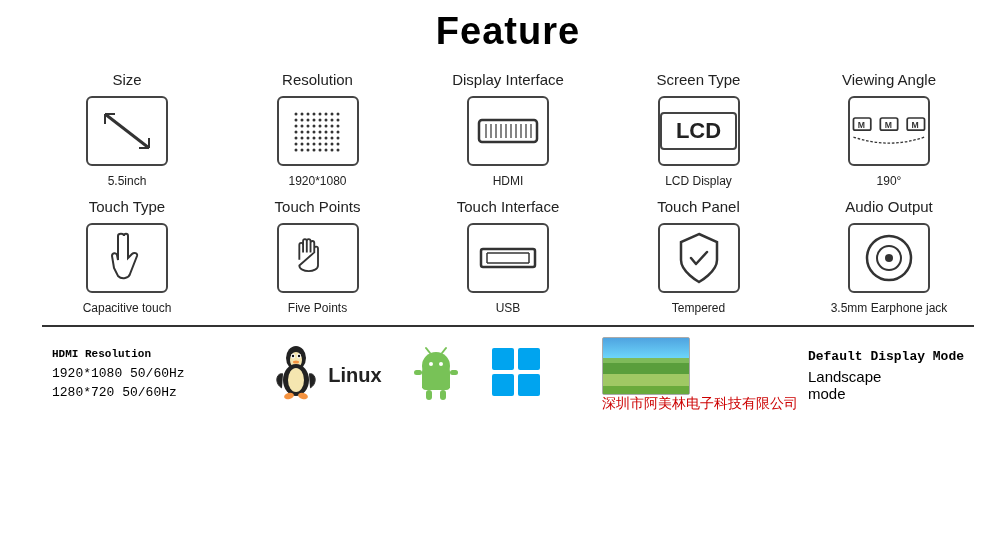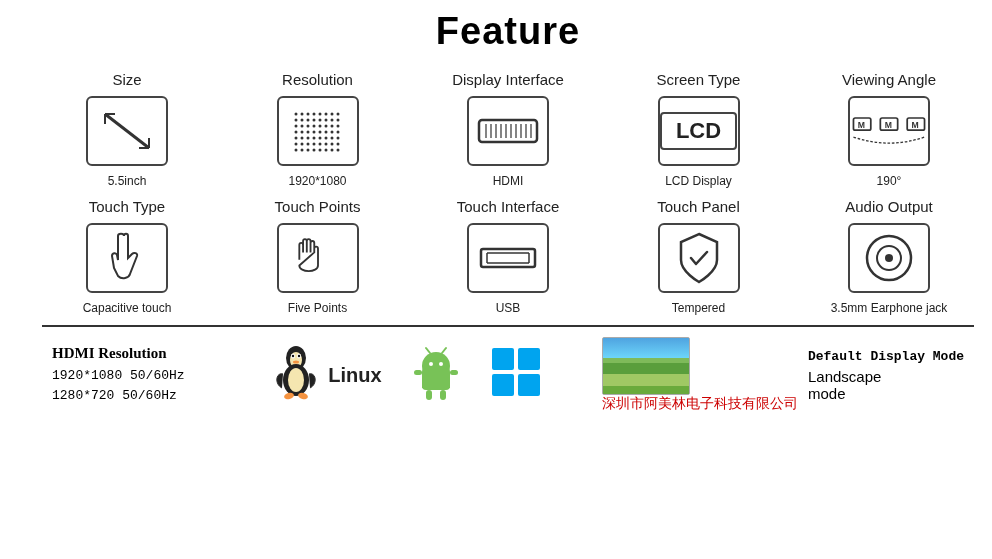--- a/index.html
+++ b/index.html
@@ -68,23 +68,23 @@
       flex-direction: row;
       align-items: center;
       gap: 0;
       padding: 0 10px;
       background: #fff;
     }
     .hdmi-info {
       min-width: 160px;
     }
     .hdmi-title {
-      font-size: 15px;
+      font-size: 11px;
       font-weight: bold;
-      font-family: Liberation Serif, serif;
+      font-family: Liberation Mono, monospace;
       margin-bottom: 4px;
     }
     .hdmi-res {
       font-size: 13px;
       font-family: 'Courier New', monospace;
       line-height: 1.5;
     }
     .os-icons {
       display: flex;
       flex-direction: row;

